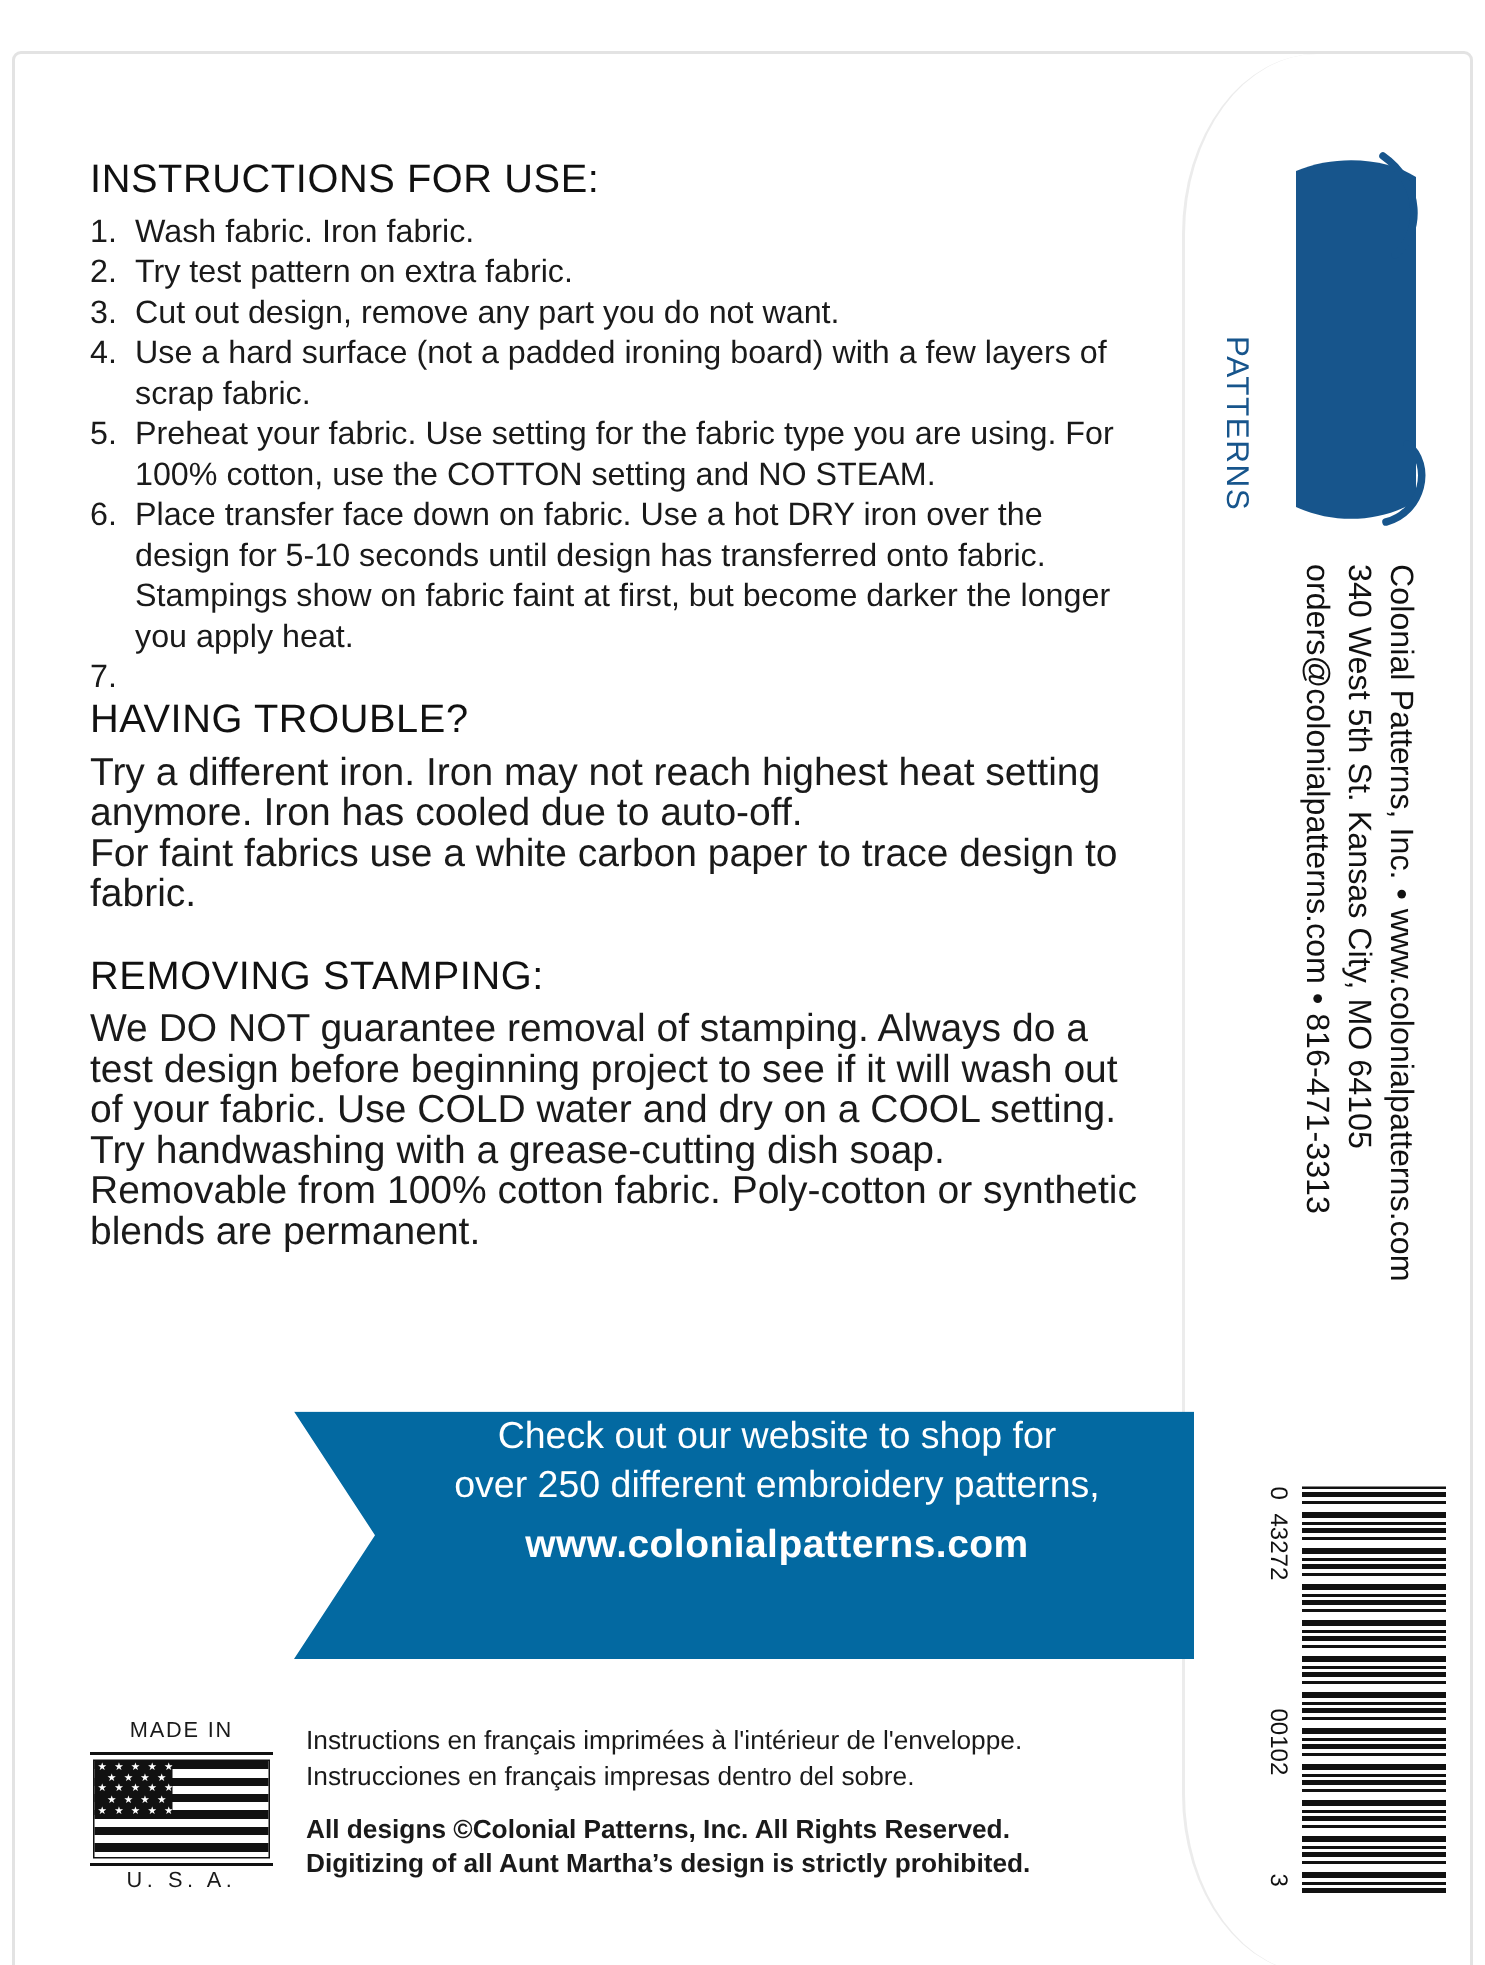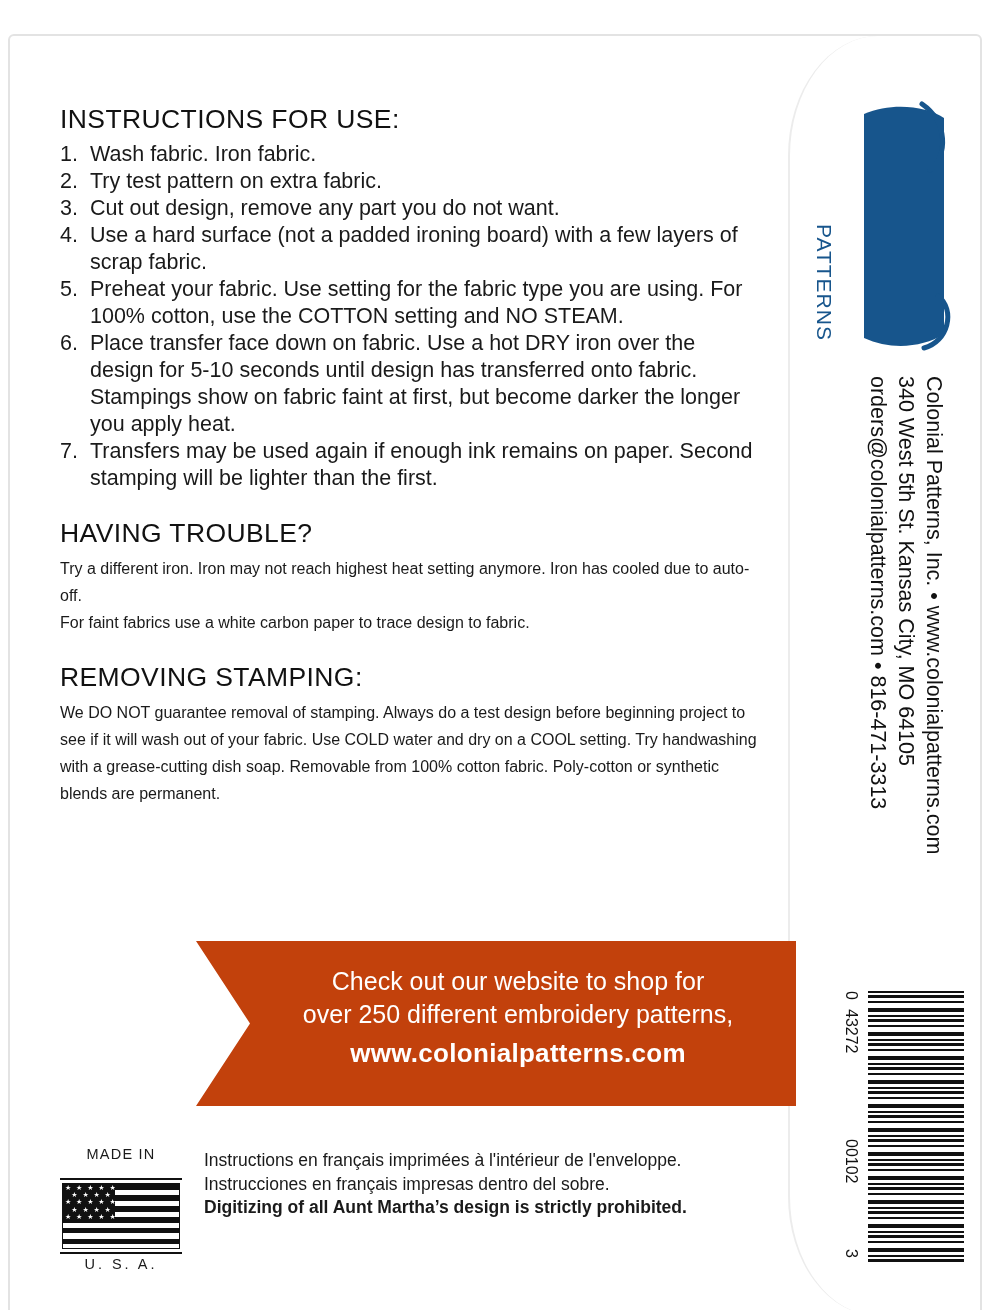--- a/index.html
+++ b/index.html
@@ -68,37 +68,37 @@
     position: relative;
     padding-left: 30px;
     margin-bottom: 0px;
   }
   ol.steps li .num {
     position: absolute;
     left: 0;
     top: 0;
   }
   .para {
-    font-size: 16px;
+    font-size: 26px;
     line-height: 27px;
     margin: 0;
   }
 
   
   .banner {
     position: absolute;
     left: 196px;
     top: 915px;
     width: 600px;
     height: 165px;
-    background: #c2410c;
+    background: #0369a1;
     color: #ffffff;
     text-align: center;
     clip-path: polygon(0 0, 100% 0, 100% 100%, 0 100%, 9% 50%);
-    padding-top: 24px;
+    padding-top: 0;
     box-sizing: border-box;
   }
   .banner .line {
     font-size: 25px;
     line-height: 33px;
     padding-left: 44px;
     font-weight: 400;
   }
   .banner .url {
     font-size: 26px;
@@ -113,21 +113,21 @@
     position: absolute;
     left: 60px;
     top: 1120px;
     width: 122px;
     text-align: center;
   }
   .madein .cap {
     font-size: 14.5px;
     letter-spacing: 1.2px;
     border-bottom: 2px solid #111;
-    padding-bottom: 16px;
+    padding-bottom: 6px;
     display: block;
   }
   .madein .cap2 {
     font-size: 14.5px;
     letter-spacing: 3px;
     border-top: 2px solid #111;
     padding-top: 2px;
     display: block;
   }
   .flag {
@@ -313,21 +313,20 @@
       <li>
         <span class="num">5.</span>
         <span>Preheat your fabric. Use setting for the fabric type you are using. For 100% cotton, use the COTTON setting and NO STEAM.</span>
       </li>
       <li>
         <span class="num">6.</span>
         <span>Place transfer face down on fabric. Use a hot DRY iron over the design for 5-10 seconds until design has transferred onto fabric. Stampings show on fabric faint at first, but become darker the longer you apply heat.</span>
       </li>
       <li>
         <span class="num">7.</span>
-        <span>Transfers may be used again if enough ink remains on paper. Second stamping will be lighter than the first.</span>
       </li>
     </ol>
 
     <h2 class="section-title trouble">HAVING TROUBLE?</h2>
     <p class="para">Try a different iron. Iron may not reach highest heat setting anymore. Iron has cooled due to auto-off.</p>
     <p class="para">For faint fabrics use a white carbon paper to trace design to fabric.</p>
 
     <h2 class="section-title removing">REMOVING STAMPING:</h2>
     <p class="para">We DO NOT guarantee removal of stamping. Always do a test design before beginning project to see if it will wash out of your fabric. Use COLD water and dry on a COOL setting. Try handwashing with a grease-cutting dish soap. Removable from 100% cotton fabric. Poly-cotton or synthetic blends are permanent.</p>
   </div>
@@ -348,20 +347,21 @@
  ★ ★ ★ ★
 ★ ★ ★ ★ ★</div>
       </div>
     </div>
     <span class="cap2">U. S. A.</span>
   </div>
 
   <div class="notes">
     <div class="fr">Instructions en français imprimées à l'intérieur de l'enveloppe.</div>
     <div class="es">Instrucciones en français impresas dentro del sobre.</div>
+    <div class="legal">All designs ©Colonial Patterns, Inc. All Rights Reserved.</div>
     <div class="legal" style="margin-top:0">Digitizing of all Aunt Martha’s design is strictly prohibited.</div>
   </div>
 
   <div class="logo-wrap">
     <div class="logo-badge">
       <svg width="100" height="260" viewBox="0 0 100 260" xmlns="http://www.w3.org/2000/svg" aria-hidden="true">
         <path d="M12 18 C40 6, 74 10, 92 22 L92 238 C70 252, 38 254, 12 242 Z" fill="#17558c"></path>
         <path d="M70 8 C96 26, 96 60, 78 74" stroke="#17558c" stroke-width="5" fill="none" stroke-linecap="round"></path>
         <path d="M86 200 C104 214, 96 246, 72 252" stroke="#17558c" stroke-width="5" fill="none" stroke-linecap="round"></path>
       </svg>

